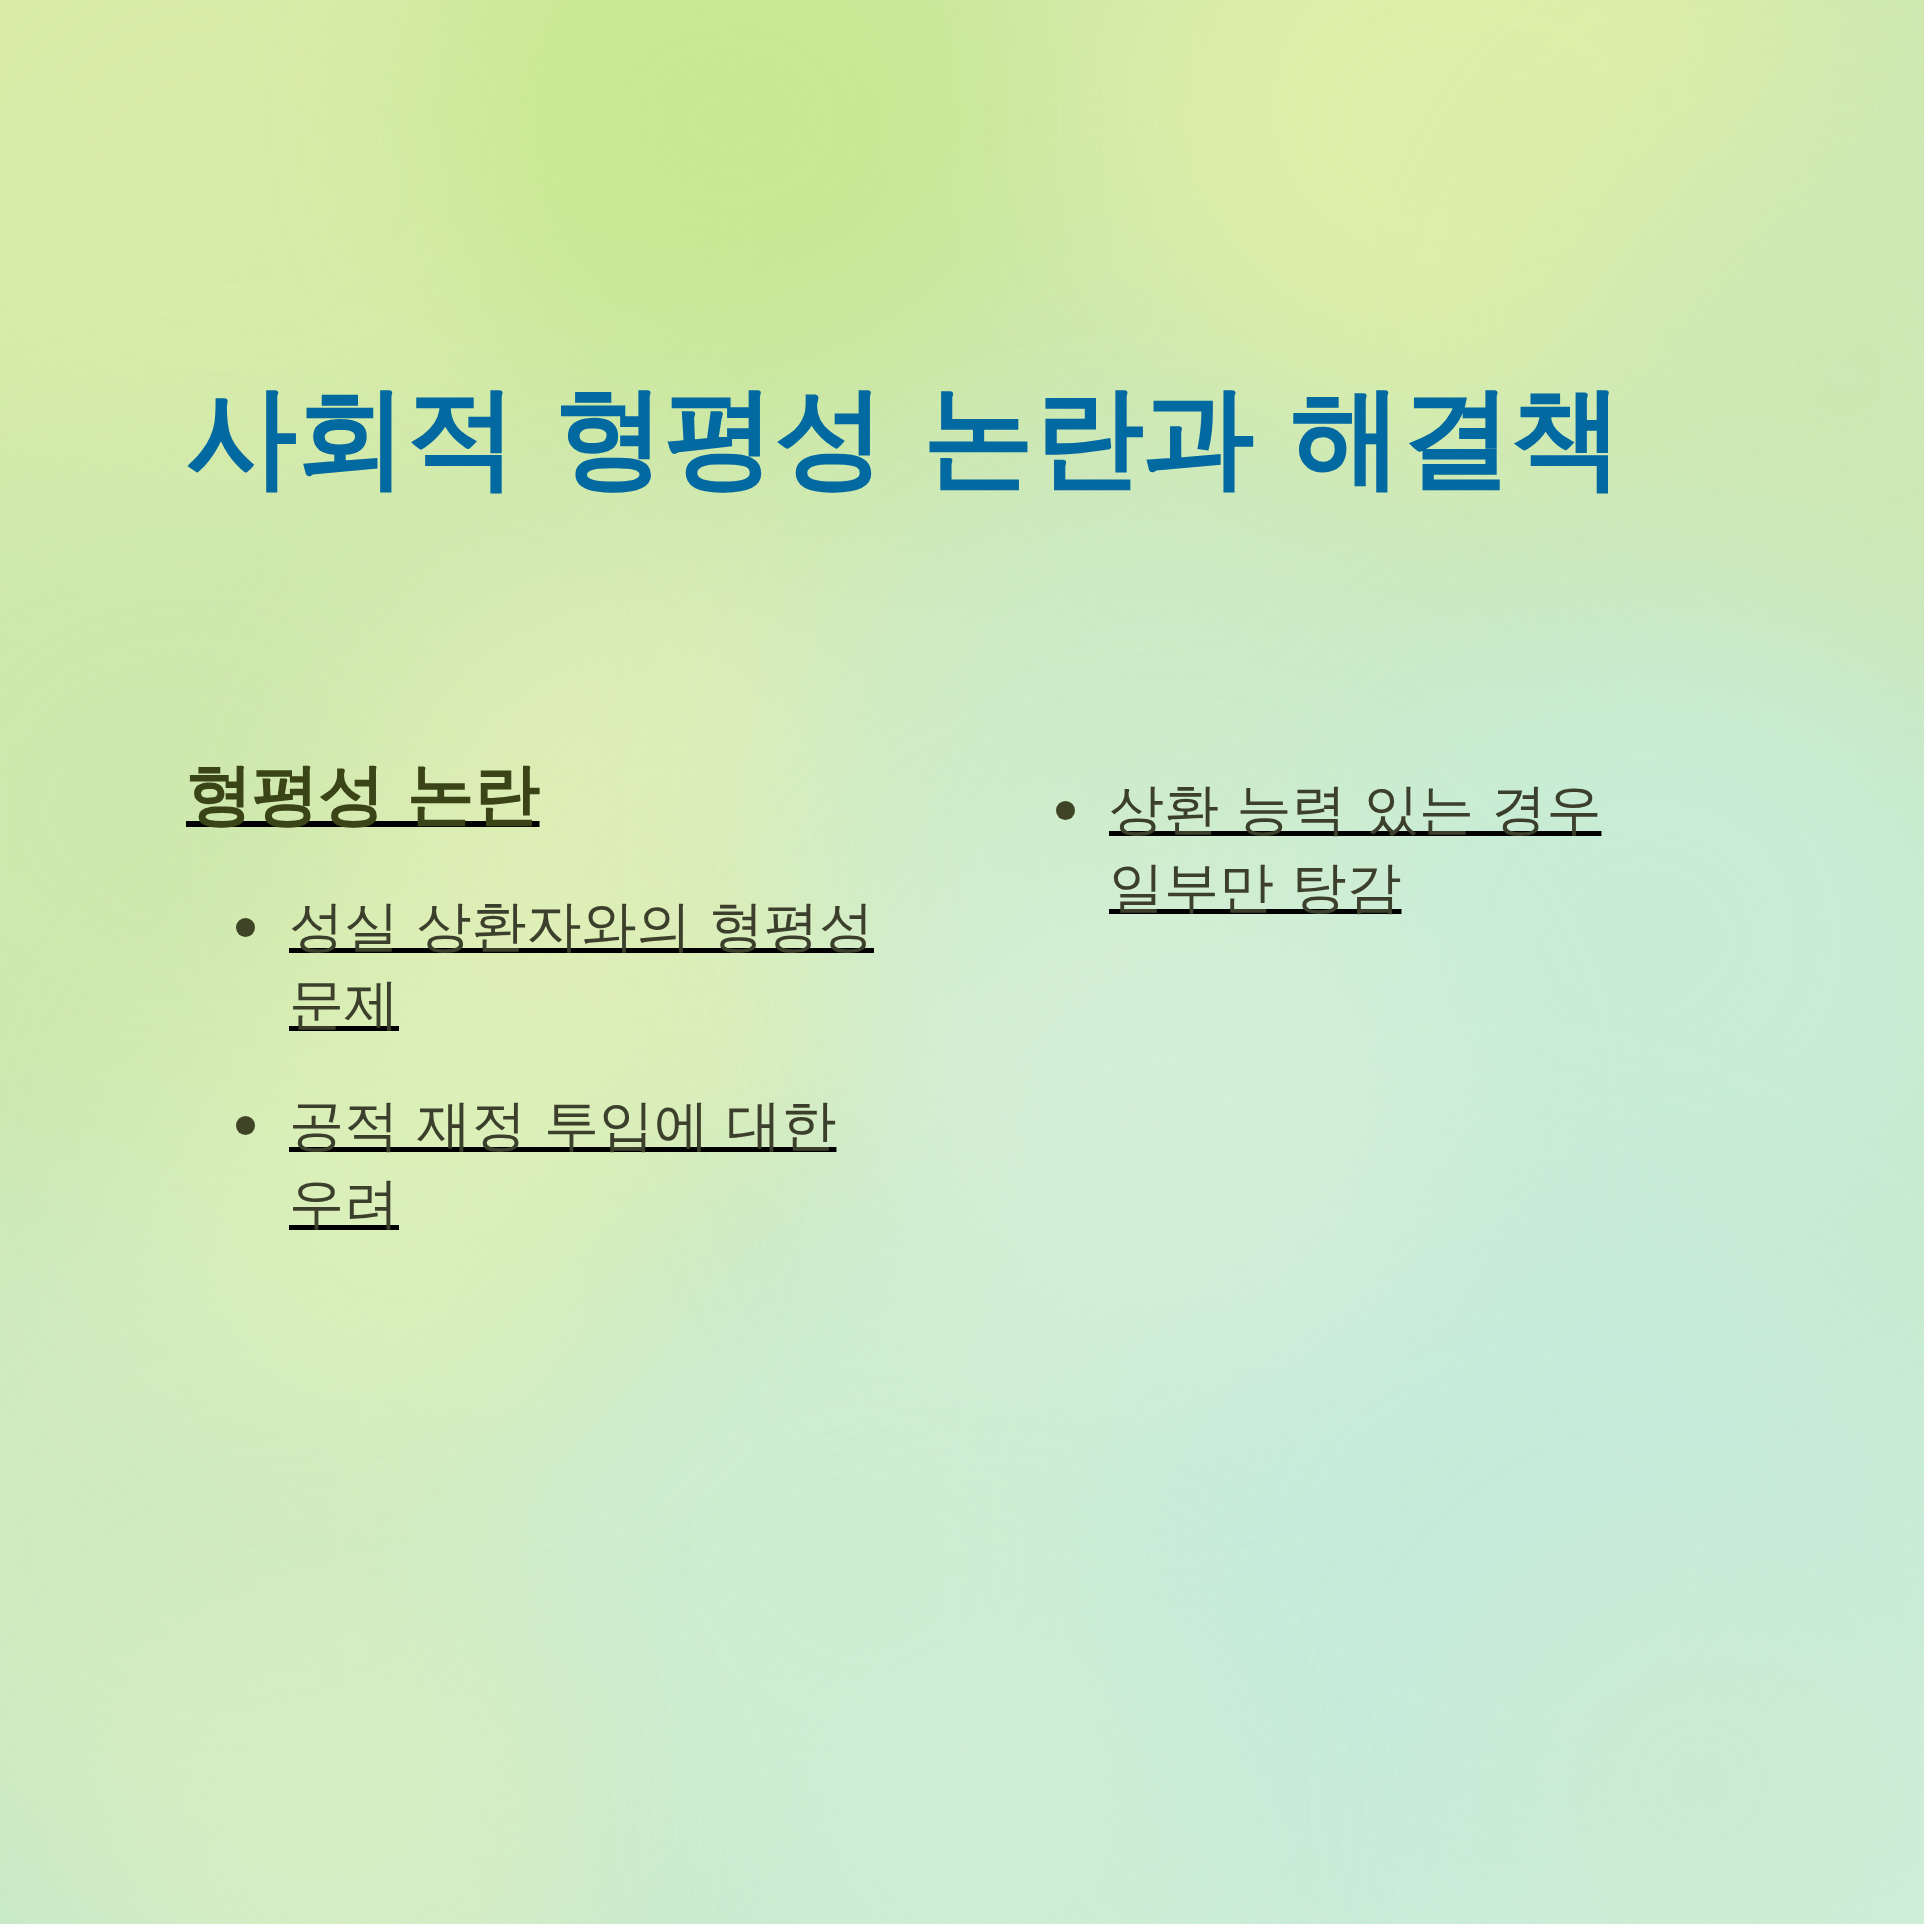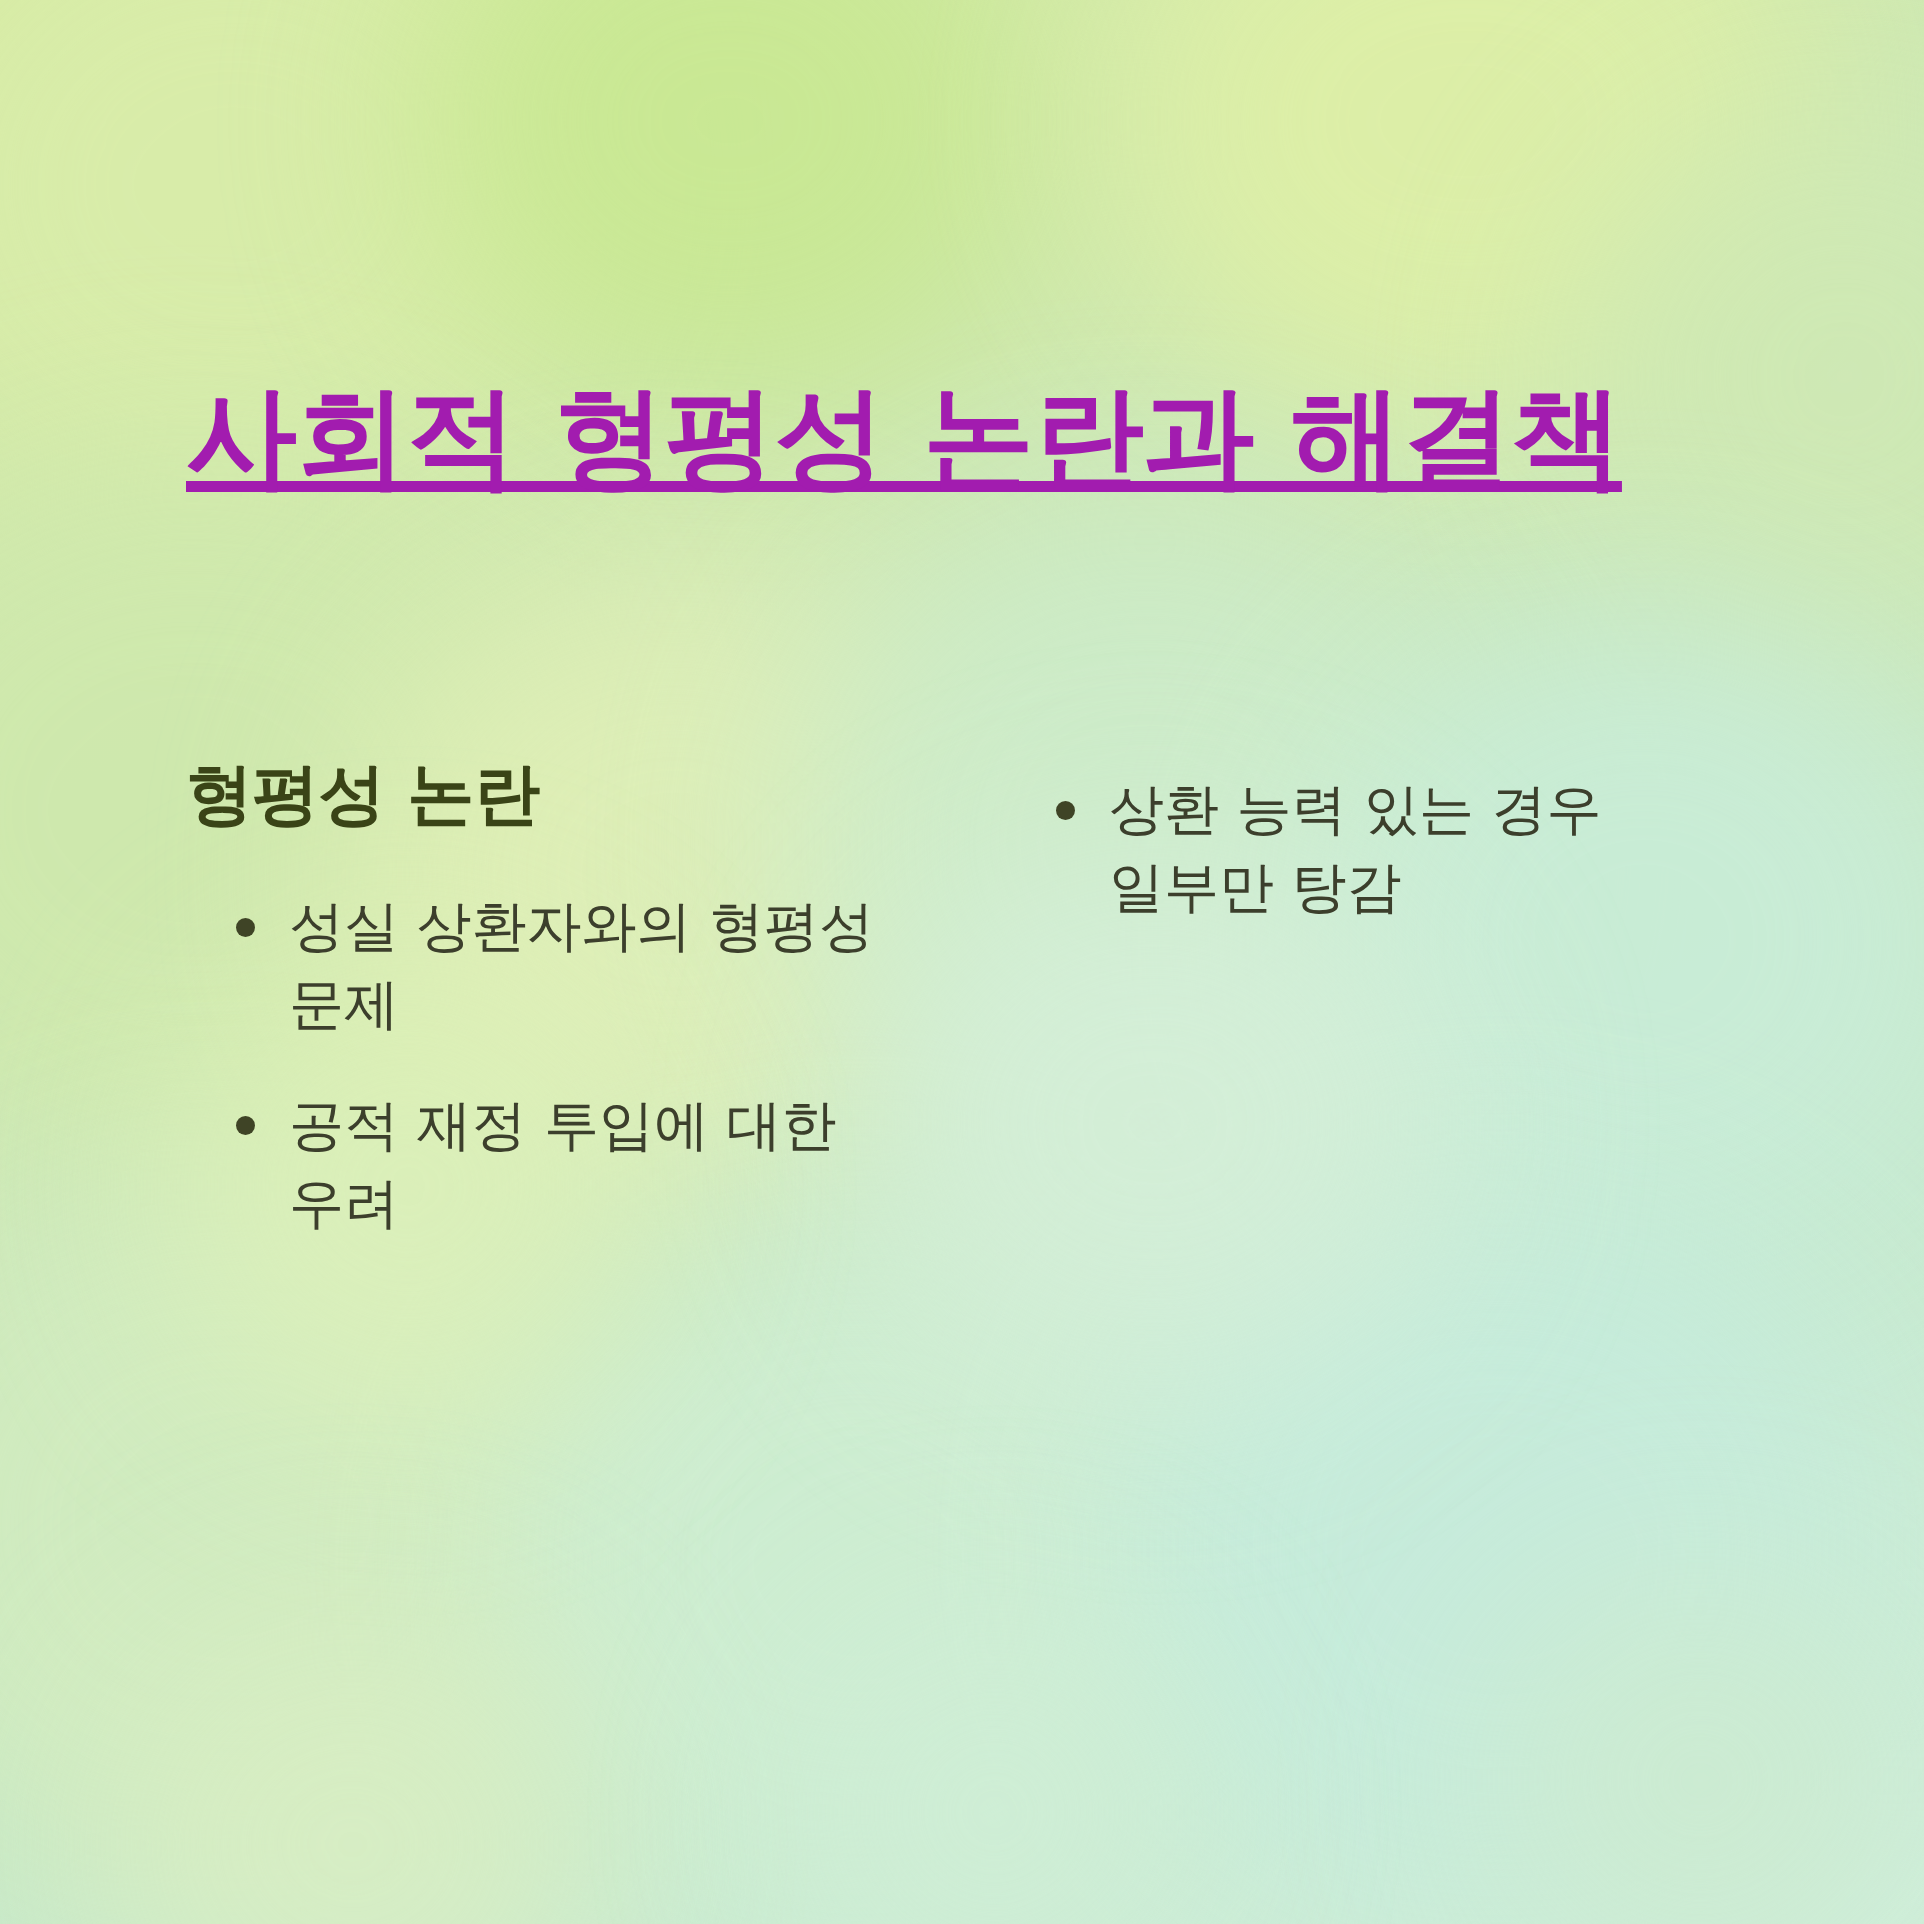--- a/index.html
+++ b/index.html
@@ -60,33 +60,33 @@
   }
 
   .title {
     position: absolute;
     left: 186px;
     top: 295px;
     width: 1508px;
     font-size: 111px;
     line-height: 1.22;
     font-weight: bold;
-    color: #a21caf;
+    color: #0369a1;
     letter-spacing: -0.8px;
     word-break: keep-all;
-    text-decoration: underline;
   }
 
   .columns {
     position: absolute;
     left: 186px;
     top: 754px;
     width: 1556px;
     display: flex;
     gap: 69px;
+    text-decoration: underline;
   }
   .column {
     width: 742px;
   }
 
   .col-heading {
     font-size: 67px;
     font-weight: bold;
     color: #3a4417;
     line-height: 1.2;

